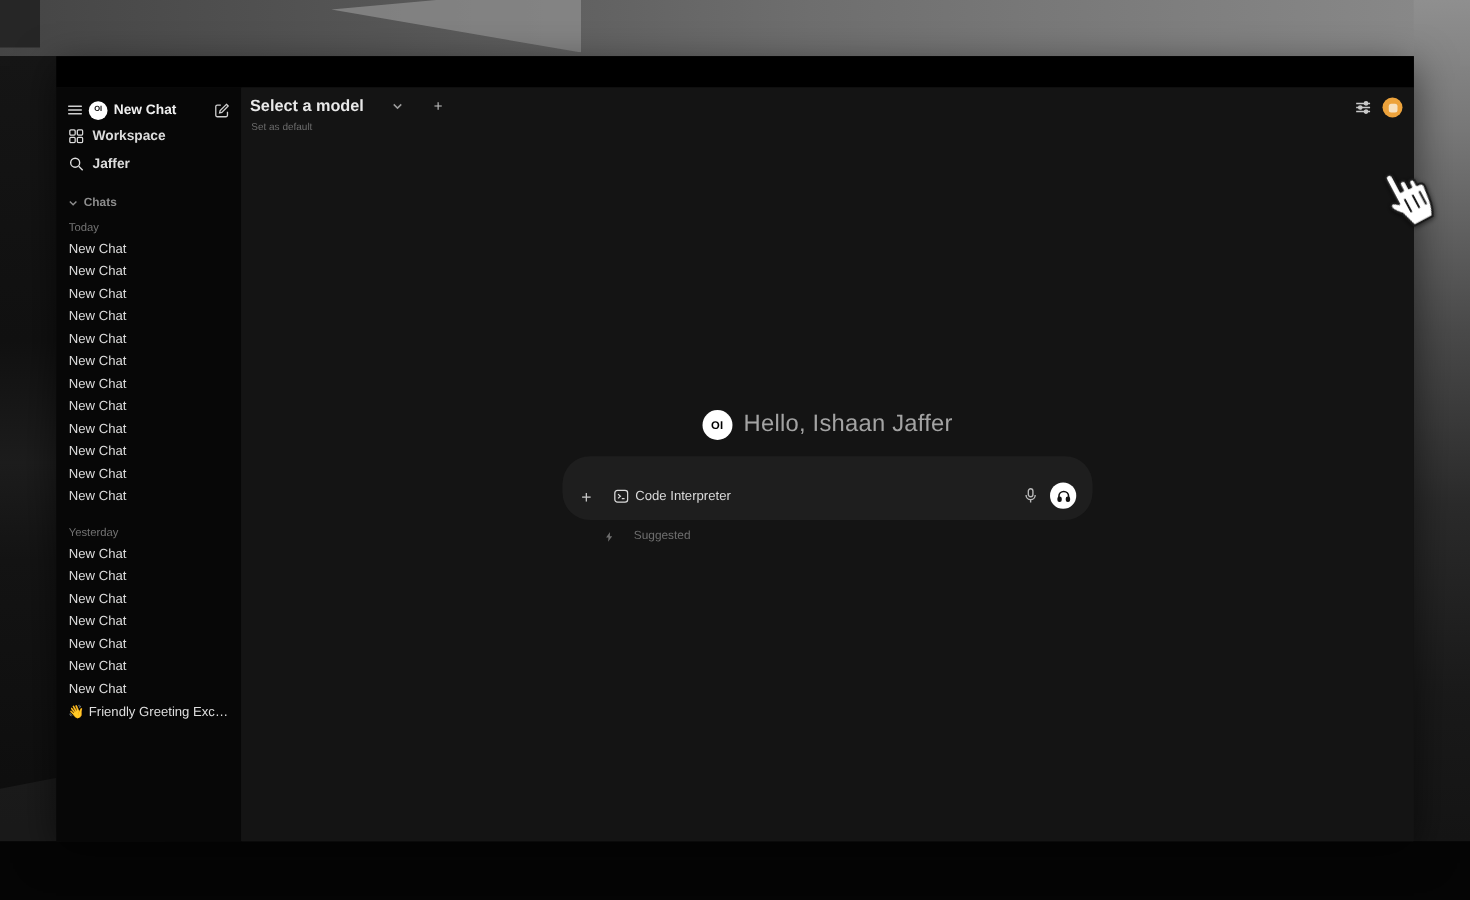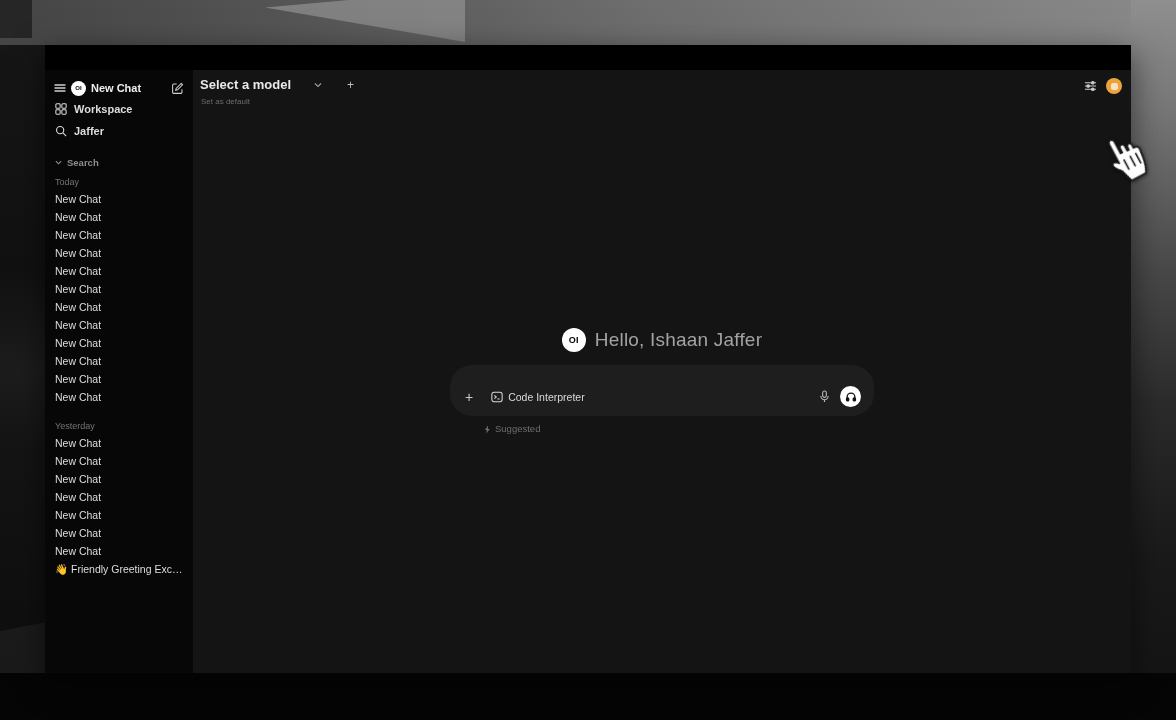--- a/index.html
+++ b/index.html
@@ -70,21 +70,21 @@
   .prompt-input::placeholder { color:#8f8f8f; }
   .controls { display:flex; align-items:center; margin-top:9px; }
   .ctl-plus { font-size:14px; color:#c7c7c7; line-height:12px; cursor:pointer; padding:0 2px; }
   .chip { display:flex; align-items:center; gap:5px; margin-left:16px; cursor:pointer;
     font-size:10.5px; font-weight:400; color:#dadada; }
   .spacer { flex:1; }
   .mic { color:#b9b9b9; cursor:pointer; display:flex; margin-right:10px; }
   .voice-btn { width:21px; height:21px; border-radius:50%; background:#fff; color:#111;
     display:flex; align-items:center; justify-content:center; cursor:pointer; }
 
-  .suggested-head { display:flex; align-items:flex-end; gap:4px; margin:7px 0 0 34px;
+  .suggested-head { display:flex; align-items:flex-end; gap:16px; margin:7px 0 0 34px;
     font-size:9.5px; color:#6e6e6e; }
   .suggested-list { margin:7px 0 0 38px; }
   .suggestion { margin-bottom:10px; cursor:pointer; }
   .s-title { font-size:11.5px; font-weight:600; color:#e6e6e6; }
   .s-sub { font-size:9.5px; color:#707070; margin-top:2px; }
 
   
   .hand-cursor { position:absolute; left:1100px; top:126px; width:52px; height:60px;
     transform:rotate(-28deg); pointer-events:none; filter:drop-shadow(0 1px 2px rgba(0,0,0,.6)); }
 
@@ -143,21 +143,21 @@
         </span>
         <span>Jaffer</span>
       </div>
 
       <div class="chats-head">
         <span>
           <svg width="7" height="5" viewBox="0 0 8 5" fill="none" stroke="#8d8d8d" stroke-width="1.3">
               <path d="M1 1l3 3 3-3"></path>
             </svg>
         </span>
-        <span>Search</span>
+        <span>Chats</span>
       </div>
 
       <div class="chat-groups">
           <div class="chat-group-label">Today</div>
           <div class="chat-item">New Chat</div>
           <div class="chat-item">New Chat</div>
           <div class="chat-item">New Chat</div>
           <div class="chat-item">New Chat</div>
           <div class="chat-item">New Chat</div>
           <div class="chat-item">New Chat</div>

